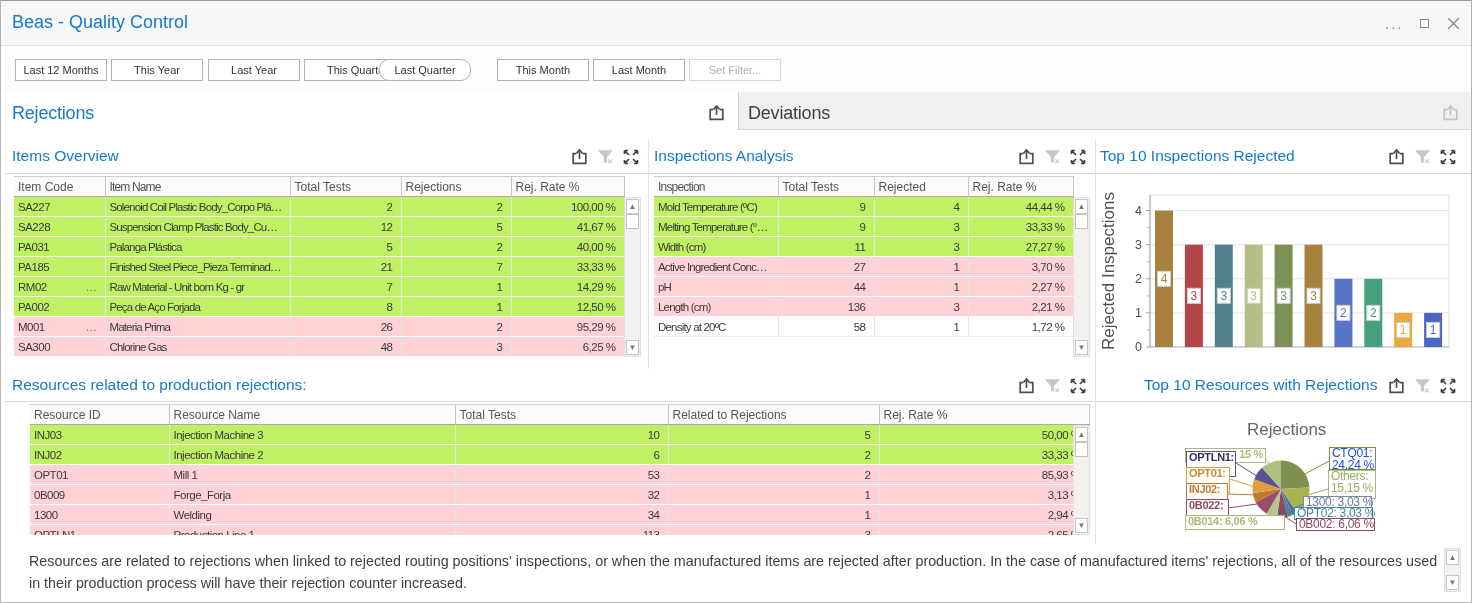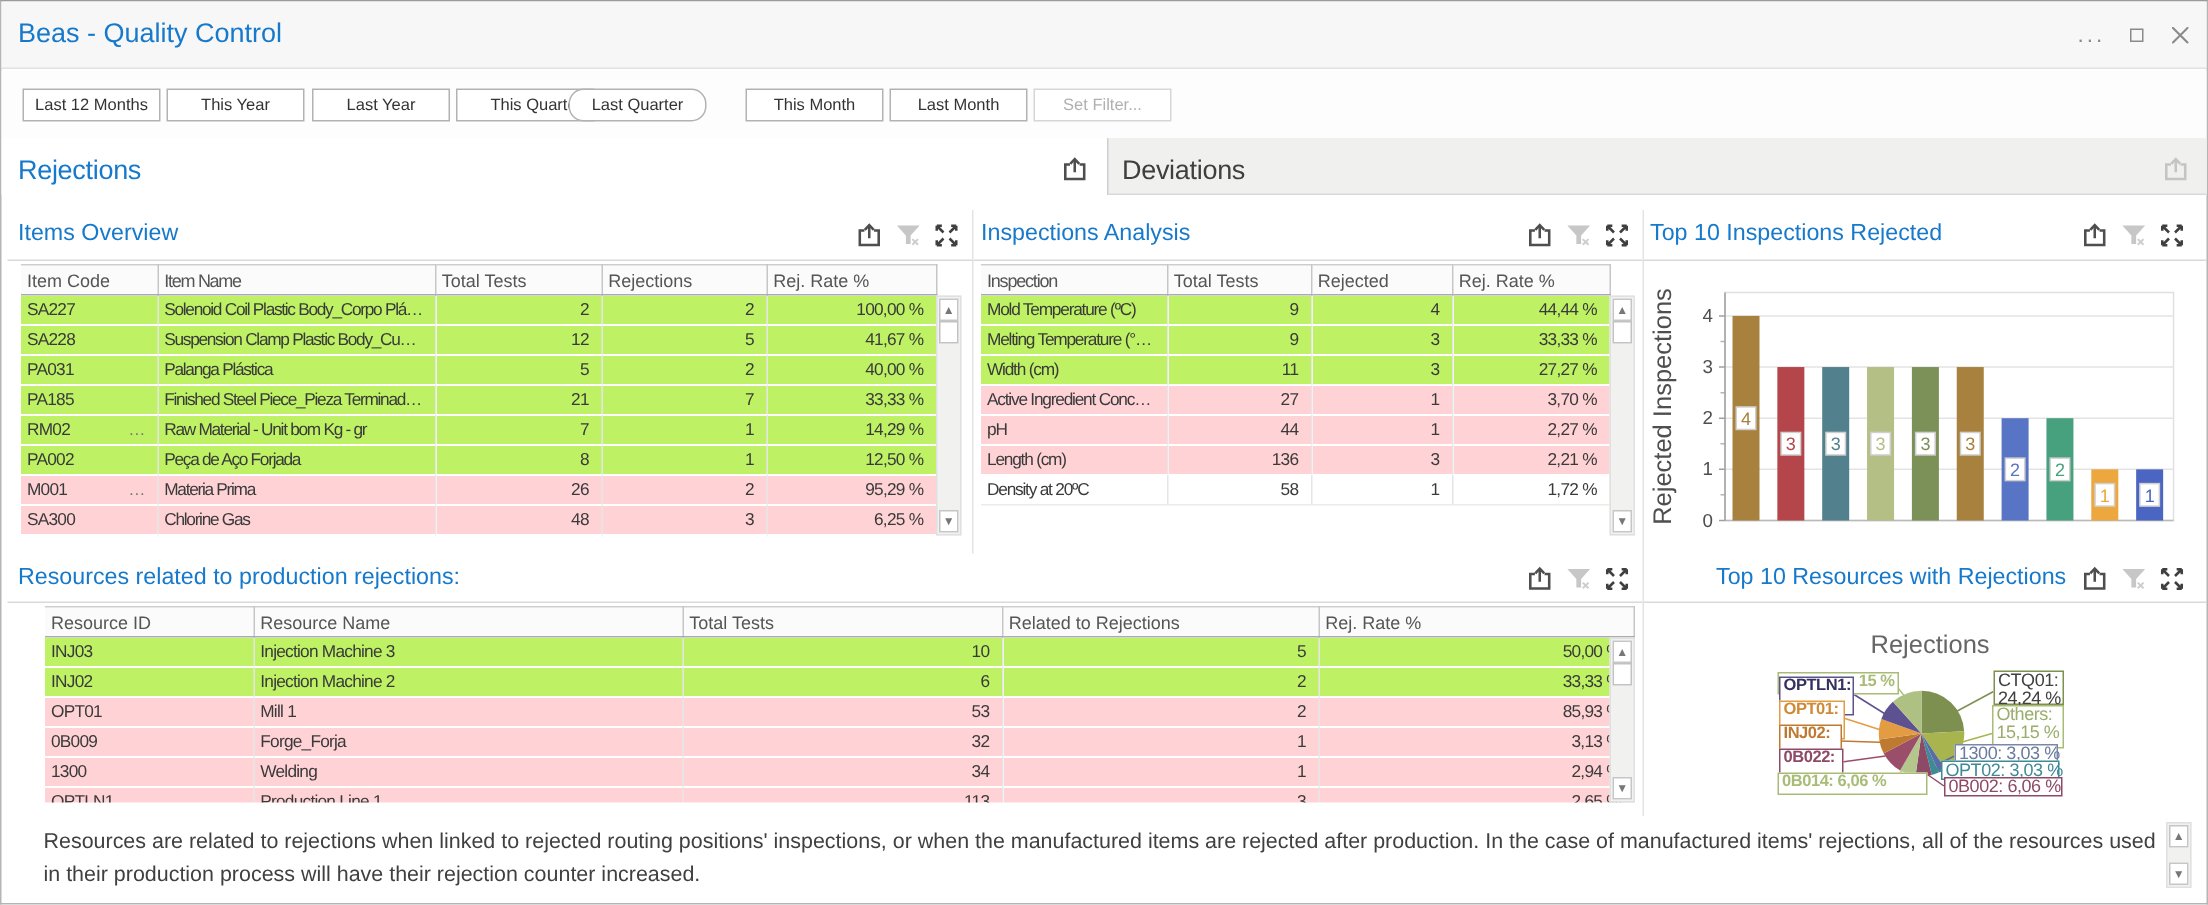--- a/index.html
+++ b/index.html
@@ -485,21 +485,21 @@
       <line x1="196" y1="119" x2="183" y2="110" stroke="#8d4a66" stroke-width="1"></line>
     </svg>
 <div class="plabel" style="left:1184px;top:447px;width:81px;height:15px;border:1px solid #a9bc77;color:#a9bc77;z-index:1;text-align:left;font-weight:bold;font-size:11px;">
       <span style="float:right;margin-right:0px;">15 %</span>
     </div>
 <div class="plabel" style="left:1185px;top:450px;width:50px;height:26px;border:1px solid #5d5191;color:#35305e;z-index:6;text-align:left;font-weight:bold;font-size:11px;">OPTLN1:</div>
 <div class="plabel" style="left:1185px;top:466px;width:44px;height:26px;border:1px solid #e39c42;color:#d08a35;z-index:7;text-align:left;font-weight:bold;font-size:11px;">OPT01:</div>
 <div class="plabel" style="left:1185px;top:482px;width:42px;height:26px;border:1px solid #bf7a32;color:#bf7a32;z-index:8;text-align:left;font-weight:bold;font-size:11px;">INJ02:</div>
 <div class="plabel" style="left:1185px;top:498px;width:43px;height:26px;border:1px solid #8d4a66;color:#8d4a66;z-index:9;text-align:left;font-weight:bold;font-size:11px;">0B022:</div>
 <div class="plabel" style="left:1184px;top:514px;width:100px;height:15px;border:1px solid #a9bc77;color:#a9bc77;z-index:10;text-align:left;font-weight:bold;font-size:11px;">0B014: 6,06 %</div>
-<div class="plabel" style="left:1328px;top:446px;width:47px;height:23px;border:1px solid #7e904f;color:#404040;z-index:1;text-align:left;font-weight:normal;font-size:12px;">CTQ01:<br>24,24 %</div>
+<div class="plabel" style="left:1328px;top:446px;width:47px;height:23px;border:1px solid #7e904f;color:#1d4ed8;z-index:1;text-align:left;font-weight:normal;font-size:12px;">CTQ01:<br>24,24 %</div>
 <div class="plabel" style="left:1327px;top:469px;width:48px;height:29px;border:1px solid #a9bc77;color:#9aad6b;z-index:2;text-align:left;font-weight:normal;font-size:12px;">Others:<br>15,15 %</div>
 <div class="plabel" style="left:1302px;top:495px;width:69px;height:13px;border:1px solid #7c88a8;color:#6b7a9e;z-index:3;text-align:left;font-weight:normal;font-size:12px;">1300: 3,03 %</div>
 <div class="plabel" style="left:1293px;top:506px;width:79px;height:13px;border:1px solid #3e8a95;color:#3e8a95;z-index:4;text-align:left;font-weight:normal;font-size:12px;">OPT02: 3,03 %</div>
 <div class="plabel" style="left:1295px;top:517px;width:79px;height:13px;border:1px solid #8d4a66;color:#8d4a66;z-index:5;text-align:left;font-weight:normal;font-size:12px;">0B002: 6,06 %</div>
 <div class="abs" id="desc">Resources are related to rejections when linked to rejected routing positions' inspections, or when the manufactured items are rejected after production. In the case of manufactured items' rejections, all of the resources used<br>in their production process will have their rejection counter increased.</div>
 <div class="sb" style="left:1443px;top:547px;height:44px;">
       <div class="sbbox" style="top:1px;">▲</div>
       <div class="sbbox" style="top:26px;">▼</div>
     </div>
 </div>

